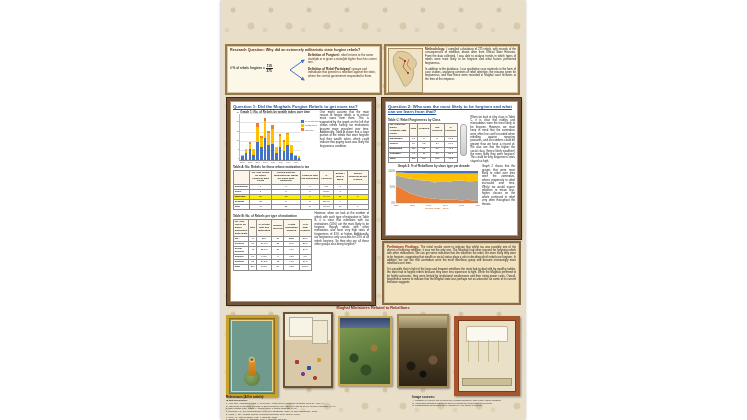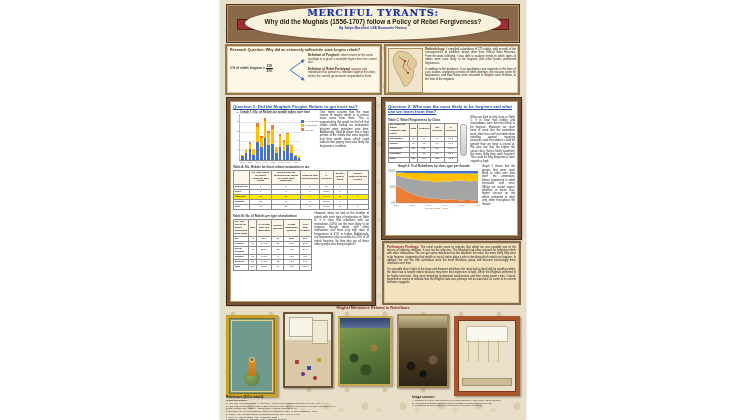--- a/index.html
+++ b/index.html
@@ -140,29 +140,20 @@
   .refs-sub{font-size:2.5px;font-weight:bold;color:#222;}
   .ref-item{font-size:2.2px;line-height:2.7px;color:#333;}
   svg text{font-family:"Liberation Sans",sans-serif;}
 </style>
 </head>
 <body>
 
 <div class="canvas">
   <div class="poster">
 
-    <div class="header-band">
-      <div class="header-accent left"></div>
-      <div class="header-accent right"></div>
-      <div class="header-ellipse">
-        <div class="main-title">MERCIFUL TYRANTS:</div>
-        <div class="sub-title">Why did the Mughals (1556-1707) follow a Policy of Rebel Forgiveness?</div>
-        <div class="byline">By Safya Morshed, LSE Economic History</div>
-      </div>
-    </div>
 
     <div class="box rq-box">
       <div class="rq-title">Research Question: Why did an extremely militaristic state forgive rebels?</div>
       <div class="rq-body">
         <div class="rq-left">
           <span># % of rebels forgiven =</span>
           <span class="frac">
             <span class="num">119</span>
             <span>275</span>
           </span>

